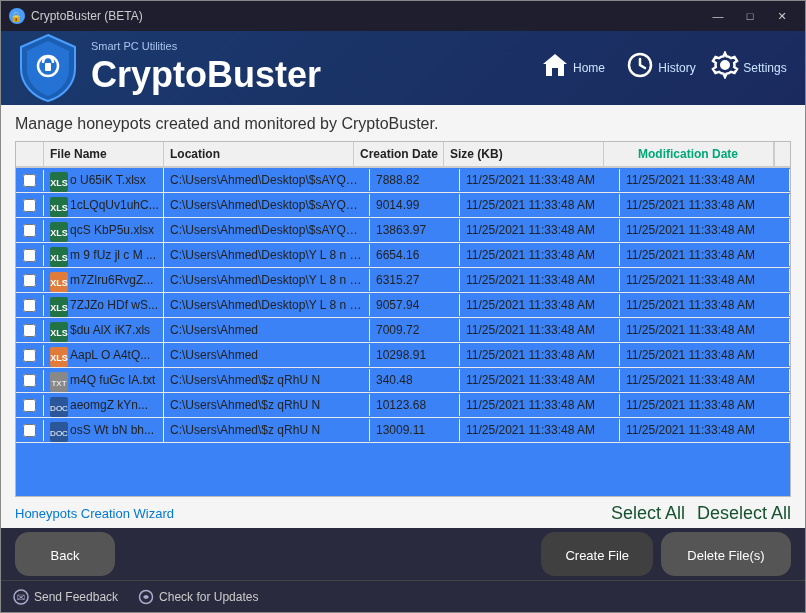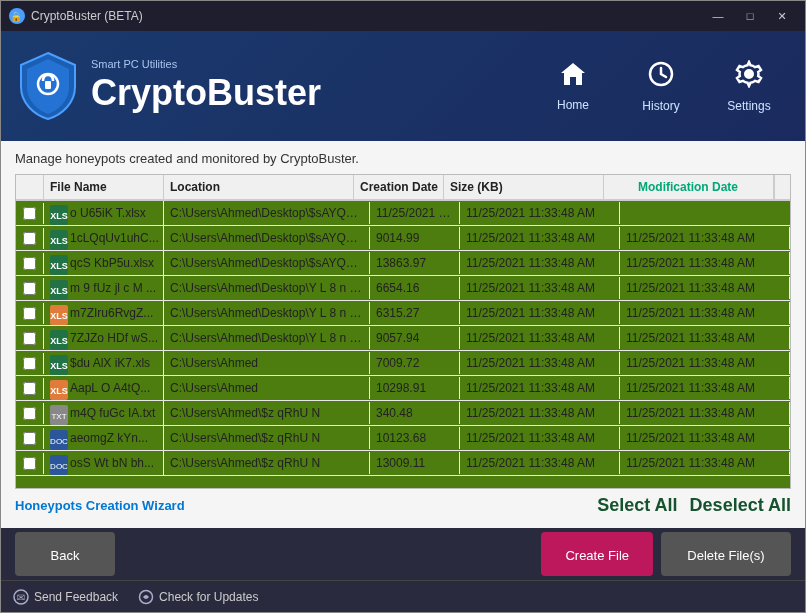--- a/index.html
+++ b/index.html
@@ -51,21 +51,21 @@
       background: transparent;
       border: none;
       color: #ccc;
       cursor: pointer;
       display: flex; align-items: center; justify-content: center;
       font-size: 11px;
     }
     
     .app-header {
       background: linear-gradient(135deg, #1a3a6e 0%, #1a2a5e 100%);
-      height: 110px;
+      height: 74px;
       display: flex;
       align-items: center;
       padding: 0 16px;
       flex-shrink: 0;
     }
     .logo-area {
       display: flex;
       align-items: center;
       flex: 1;
     }
@@ -77,21 +77,20 @@
     .logo-shield svg { width: 100%; height: 100%; }
     .logo-text { color: white; }
     .logo-subtitle { font-size: 11px; color: #aac4f0; margin-bottom: 2px; }
     .logo-title { font-size: 36px; font-weight: bold; color: white; }
     .nav-buttons {
       display: flex;
       gap: 8px;
     }
     .nav-btn {
       display: flex;
-      flex-direction: column;
       align-items: center;
       justify-content: center;
       width: 80px;
       height: 70px;
       background: transparent;
       border: none;
       color: #cce4ff;
       cursor: pointer;
       border-radius: 4px;
       gap: 4px;
@@ -101,29 +100,29 @@
     
     .content {
       flex: 1;
       background: #f5f5f5;
       display: flex;
       flex-direction: column;
       padding: 10px 14px 0 14px;
       overflow: hidden;
     }
     .subtitle {
-      font-size: 13px;
+      font-size: 16px;
       color: #333;
       margin-bottom: 8px;
     }
     
     .table-container {
       flex: 1;
       border: 1px solid #bbb;
-      background: #4d7c0f;
+      background: #3b82f6;
       overflow: hidden;
       display: flex;
       flex-direction: column;
     }
     .table-header {
       display: grid;
       grid-template-columns: 28px 120px 1fr 90px 160px 170px 16px;
       background: #f0f0f0;
       border-bottom: 2px solid #ccc;
       font-size: 12px;
@@ -174,22 +173,21 @@
       display: flex; align-items: center;
     }
     .scrollbar-spacer {
       width: 16px; background: #f0f0f0; border-left: 1px solid #ccc;
     }
     
     .footer-links {
       display: flex;
       justify-content: space-between;
       align-items: center;
-      padding: 6px 0 12px 0;
-      font-weight: bold;
+      padding: 6px 0 4px 0;
     }
     .wizard-link {
       color: #0078d4;
       cursor: pointer;
       text-decoration: none;
       font-size: 13px;
     }
     .select-links {
       display: flex; gap: 12px;
     }
@@ -204,33 +202,33 @@
       height: 52px;
       display: flex;
       align-items: center;
       padding: 0 14px;
       gap: 8px;
     }
     .action-btn {
       height: 44px;
       padding: 16px 24px;
       border: none;
-      border-radius: 4px;
+      border-radius: 14px;
       font-size: 13px;
       cursor: pointer;
       font-weight: 500;
     }
     .btn-back {
       background: #555;
       color: white;
       min-width: 100px;
     }
     .btn-spacer { flex: 1; }
     .btn-create {
-      background: #be185d;
+      background: #404040;
       color: white;
       min-width: 110px;
     }
     .btn-delete {
       background: #555;
       color: white;
       min-width: 130px;
     }
     
     .bottom-bar {
@@ -340,20 +338,21 @@
       <input type="checkbox" style="">
     </div>
     <div class="td file-cell">
       <span class="file-icon"><svg width="18" height="20" viewBox="0 0 18 20">
                   <rect width="18" height="20" rx="2" fill="#217346"></rect>
                   <text x="9" y="14" text-anchor="middle" font-size="9" fill="white" font-weight="bold">XLS</text>
                 </svg></span>
       <span>o U65iK T.xlsx</span>
     </div>
     <div class="td">C:\Users\Ahmed\Desktop\$sAYQRY E</div>
+    <div class="td">7888.82</div>
     <div class="td">11/25/2021 11:33:48 AM</div>
     <div class="td">11/25/2021 11:33:48 AM</div>
   </div>
           <div class="table-row">
     <div class="td td-check">
       <input type="checkbox" style="">
     </div>
     <div class="td file-cell">
       <span class="file-icon"><svg width="18" height="20" viewBox="0 0 18 20">
                   <rect width="18" height="20" rx="2" fill="#217346"></rect>

